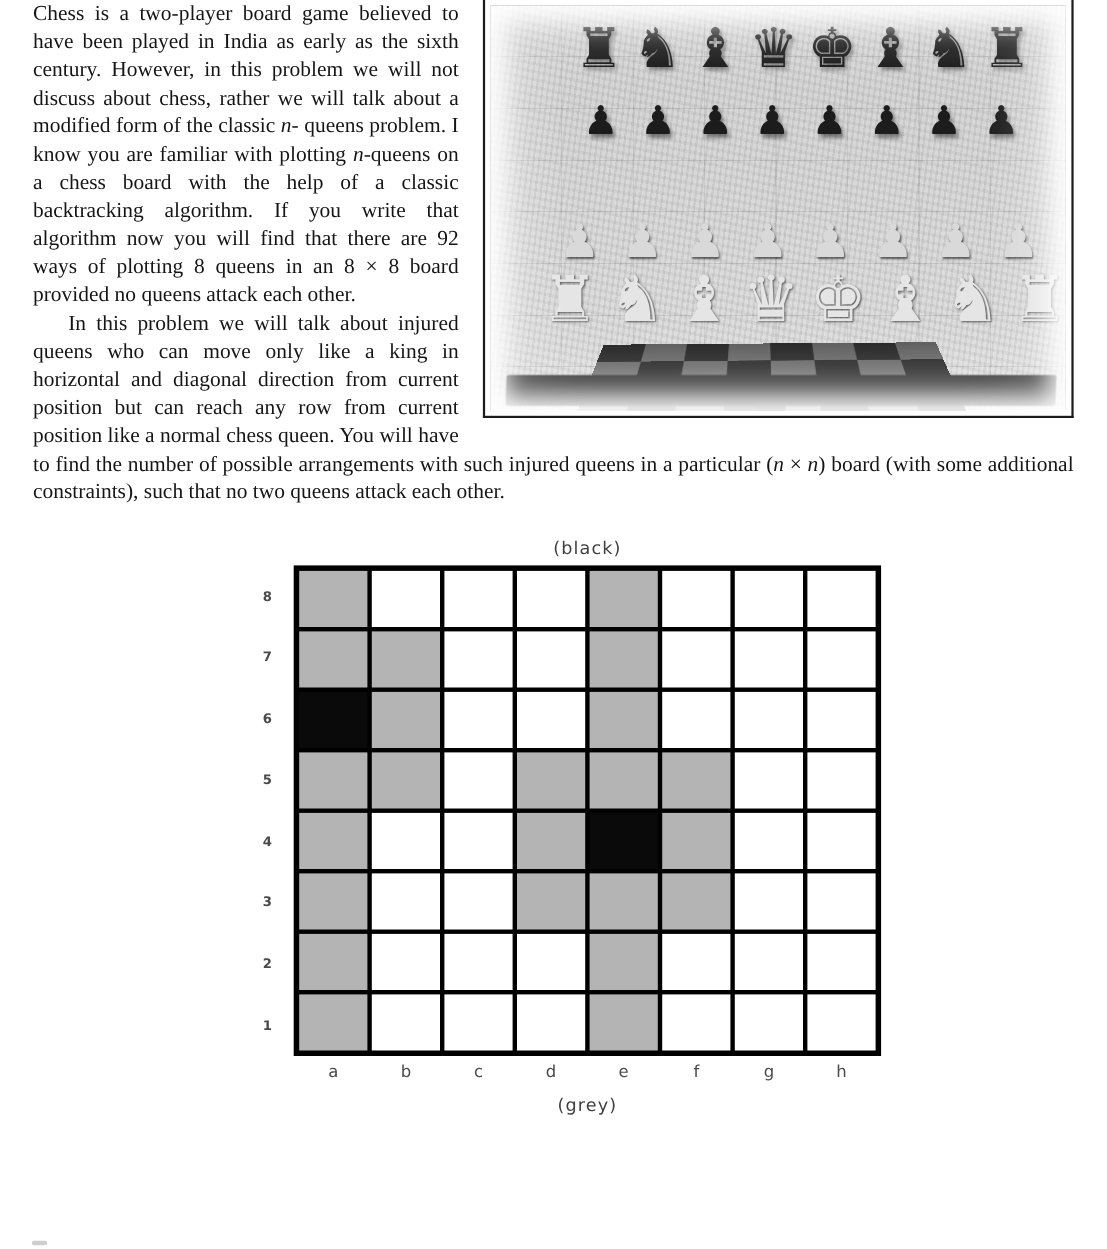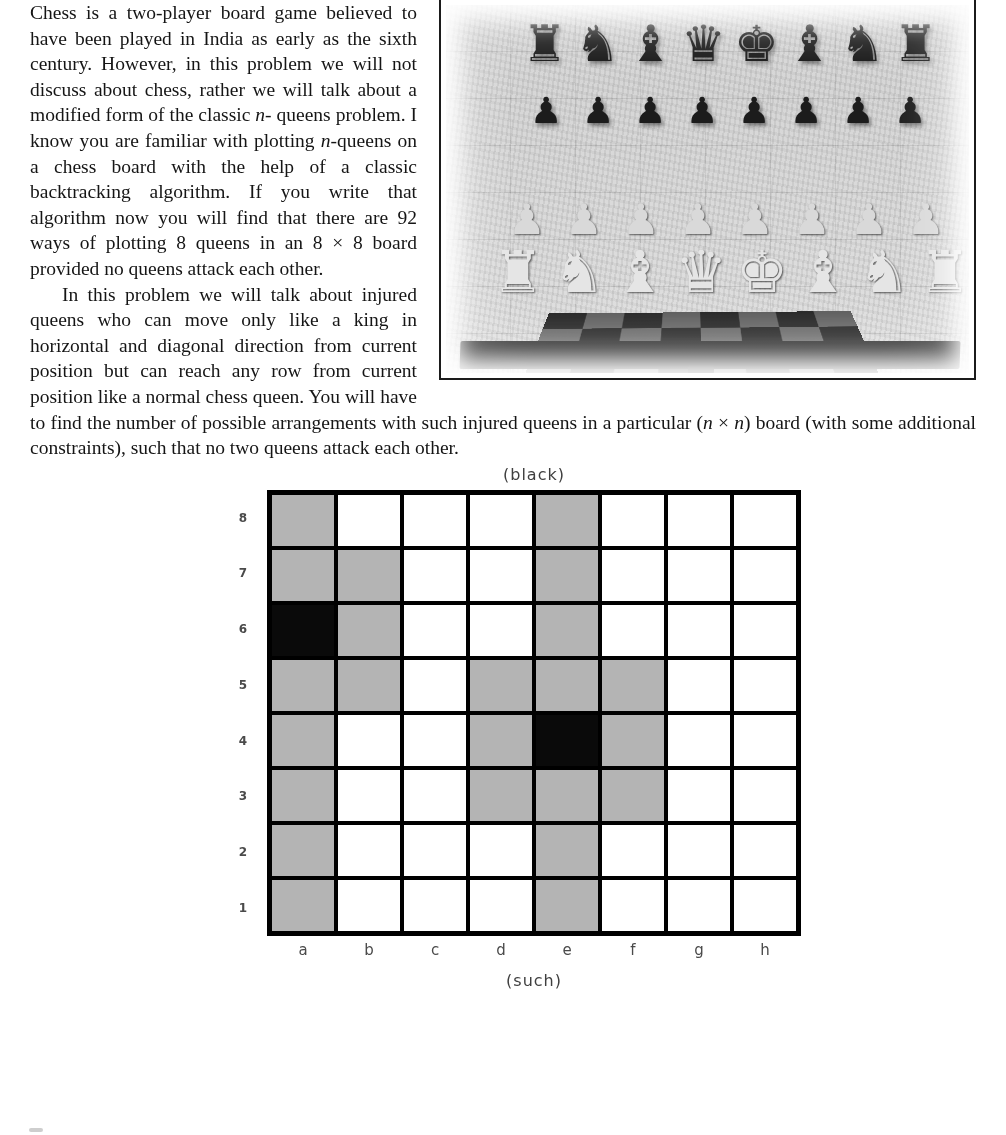--- a/index.html
+++ b/index.html
@@ -112,21 +112,21 @@
             <span class="piece piece-light" style="left: 412px; top: 238px; font-size: 58px; color: rgb(229, 229, 229);">♞</span>
             <span class="piece piece-light" style="left: 473px; top: 238px; font-size: 58px; color: rgb(229, 229, 229);">♜</span>
           </div>
         <div class="vignette"></div>
       </div>
     </div>
 
     <p class="para" id="para1"><span>Chess is a two-player board game believed to have been played in India as early as the sixth century. However, in this problem we will not discuss about chess, rather we will talk about a modified form of the classic </span><i>n</i><span>- queens problem. I know you are familiar with plotting </span><i>n</i><span>-queens on a chess board with the help of a classic backtracking algorithm. If you write that algorithm now you will find that there are 92 ways of plotting 8 queens in an 8 × 8 board provided no queens attack each other.</span></p>
     <p class="para indent" id="para2"><span>In this problem we will talk about injured queens who can move only like a king in horizontal and diagonal direction from current position but can reach any row from current position like a normal chess queen. You will have to find the number of possible arrangements with such injured queens in a particular (</span><i>n</i><span> × </span><i>n</i><span>) board (with some additional constraints), such that no two queens attack each other.</span></p>
 
-    <figure class="board-figure" style="margin-top:4px;">
+    <figure class="board-figure" style="margin-top:28px;">
       <div class="board-top-label">(black)</div>
       <div class="board-area">
         <div class="rank-labels" id="rankLabels">
             <div class="rank-label">8</div>
             <div class="rank-label">7</div>
             <div class="rank-label">6</div>
             <div class="rank-label">5</div>
             <div class="rank-label">4</div>
             <div class="rank-label">3</div>
             <div class="rank-label">2</div>
@@ -202,19 +202,19 @@
       <div class="file-labels" id="fileLabels">
           <div class="file-label">a</div>
           <div class="file-label">b</div>
           <div class="file-label">c</div>
           <div class="file-label">d</div>
           <div class="file-label">e</div>
           <div class="file-label">f</div>
           <div class="file-label">g</div>
           <div class="file-label">h</div>
         </div>
-      <div class="board-bottom-label">(such)</div>
+      <div class="board-bottom-label">(grey)</div>
     </figure>
 
   </div>
 
   <div class="fragment"></div>
 </div>
 
 </body></html>

